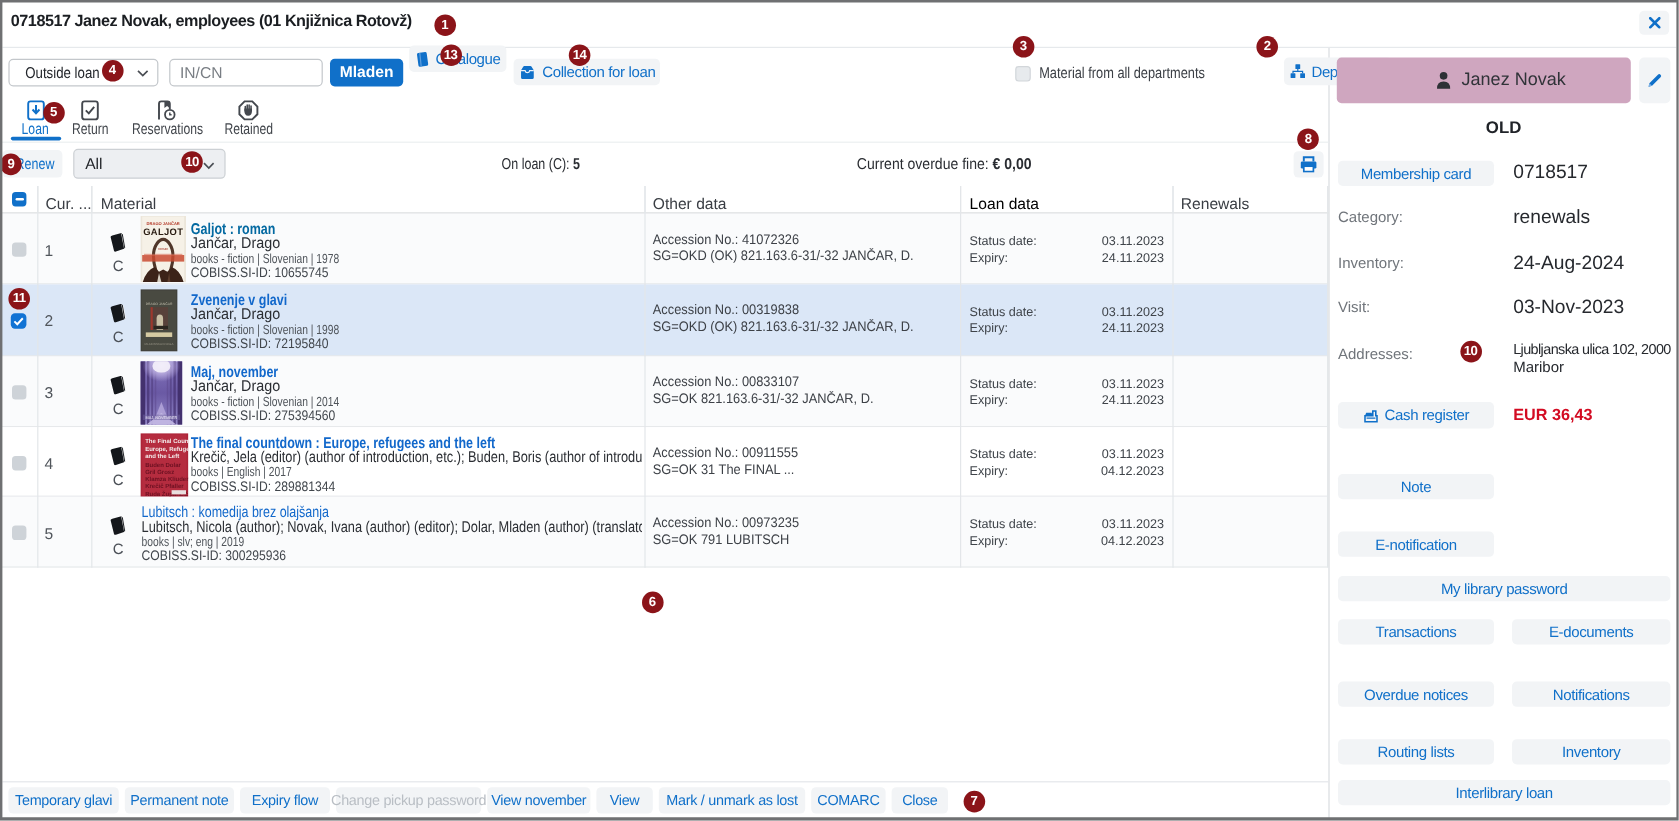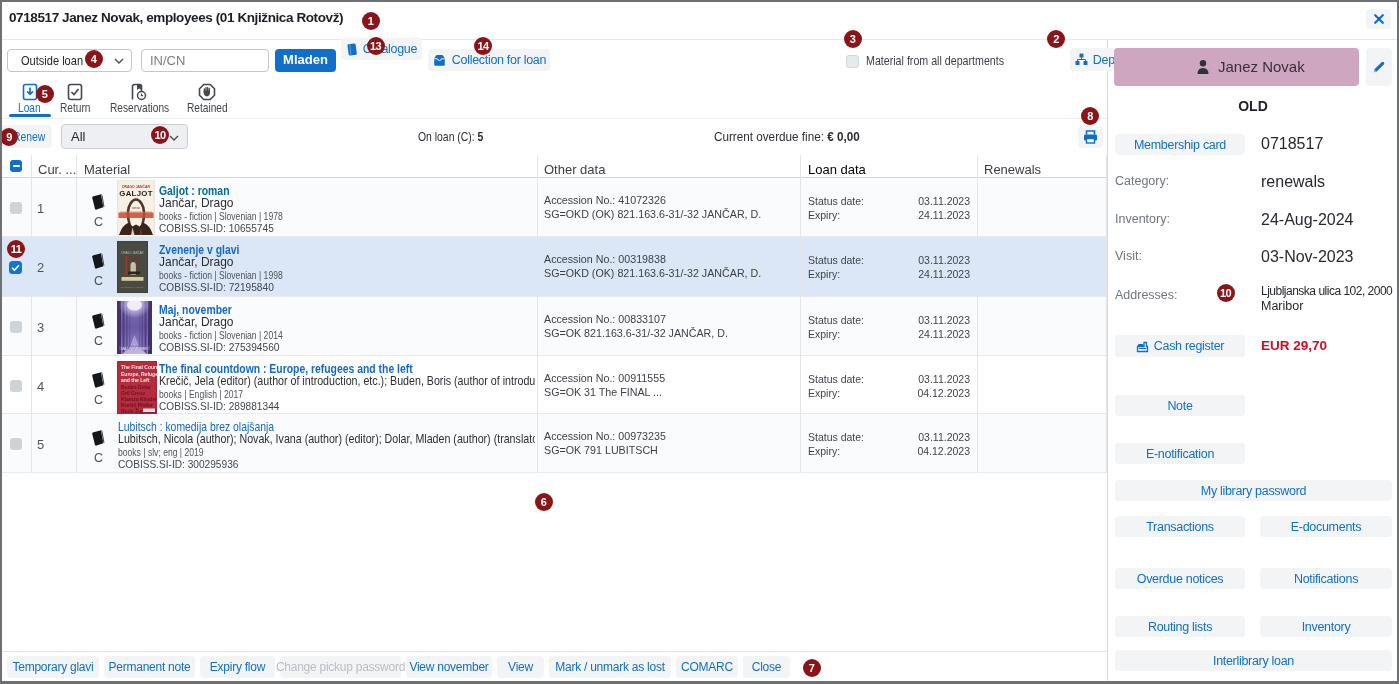--- a/index.html
+++ b/index.html
@@ -333,21 +333,21 @@
 <div class="lbl" style="left:1115px;top:288px">Addresses:</div>
 <div class="val" style="left:1261px;top:284px;font-size:12px;letter-spacing:-0.5px;white-space:nowrap">Ljubljanska ulica 102, 2000</div>
 <div class="val" style="left:1261px;top:299px;font-size:12.5px">Maribor</div>
 <div class="btn" style="left:1115px;top:335px;width:130px;height:22px">
  <svg width="13" height="13" viewBox="0 0 13 13" style="margin-right:5px">
       <path d="M1.5 11.5 L1.5 6.5 L8 6.5 L8 2.5 L10.5 2.5 L10.5 6.5 L11.5 6.5 L11.5 11.5 Z" fill="none" stroke="#1070c9" stroke-width="1.3"></path>
       <path d="M1.5 6.5 L2.5 4 L7 4 L8 6.5" fill="#1070c9"></path>
       <path d="M2.8 8.5 L10.2 8.5" stroke="#1070c9" stroke-width="1"></path>
     </svg>
  Cash register</div>
-<div class="abs" style="left:1261px;top:338px;font-weight:bold;font-size:13.5px;color:#d30b22">EUR 29,70</div>
+<div class="abs" style="left:1261px;top:338px;font-weight:bold;font-size:13.5px;color:#d30b22">EUR 36,43</div>
 <div class="btn" style="left:1115px;top:395px;width:130px;height:21px">Note</div>
 <div class="btn" style="left:1115px;top:443px;width:130px;height:21px">E-notification</div>
 <div class="btn" style="left:1115px;top:480px;width:277px;height:21px">My library password</div>
 <div class="btn" style="left:1115px;top:516px;width:130px;height:21px">Transactions</div>
 <div class="btn" style="left:1260px;top:516px;width:132px;height:21px">E-documents</div>
 <div class="btn" style="left:1115px;top:568px;width:130px;height:21px">Overdue notices</div>
 <div class="btn" style="left:1260px;top:568px;width:132px;height:21px">Notifications</div>
 <div class="btn" style="left:1115px;top:616px;width:130px;height:21px">Routing lists</div>
 <div class="btn" style="left:1260px;top:616px;width:132px;height:21px">Inventory</div>
 <div class="btn" style="left:1115px;top:650px;width:277px;height:21px">Interlibrary loan</div>

